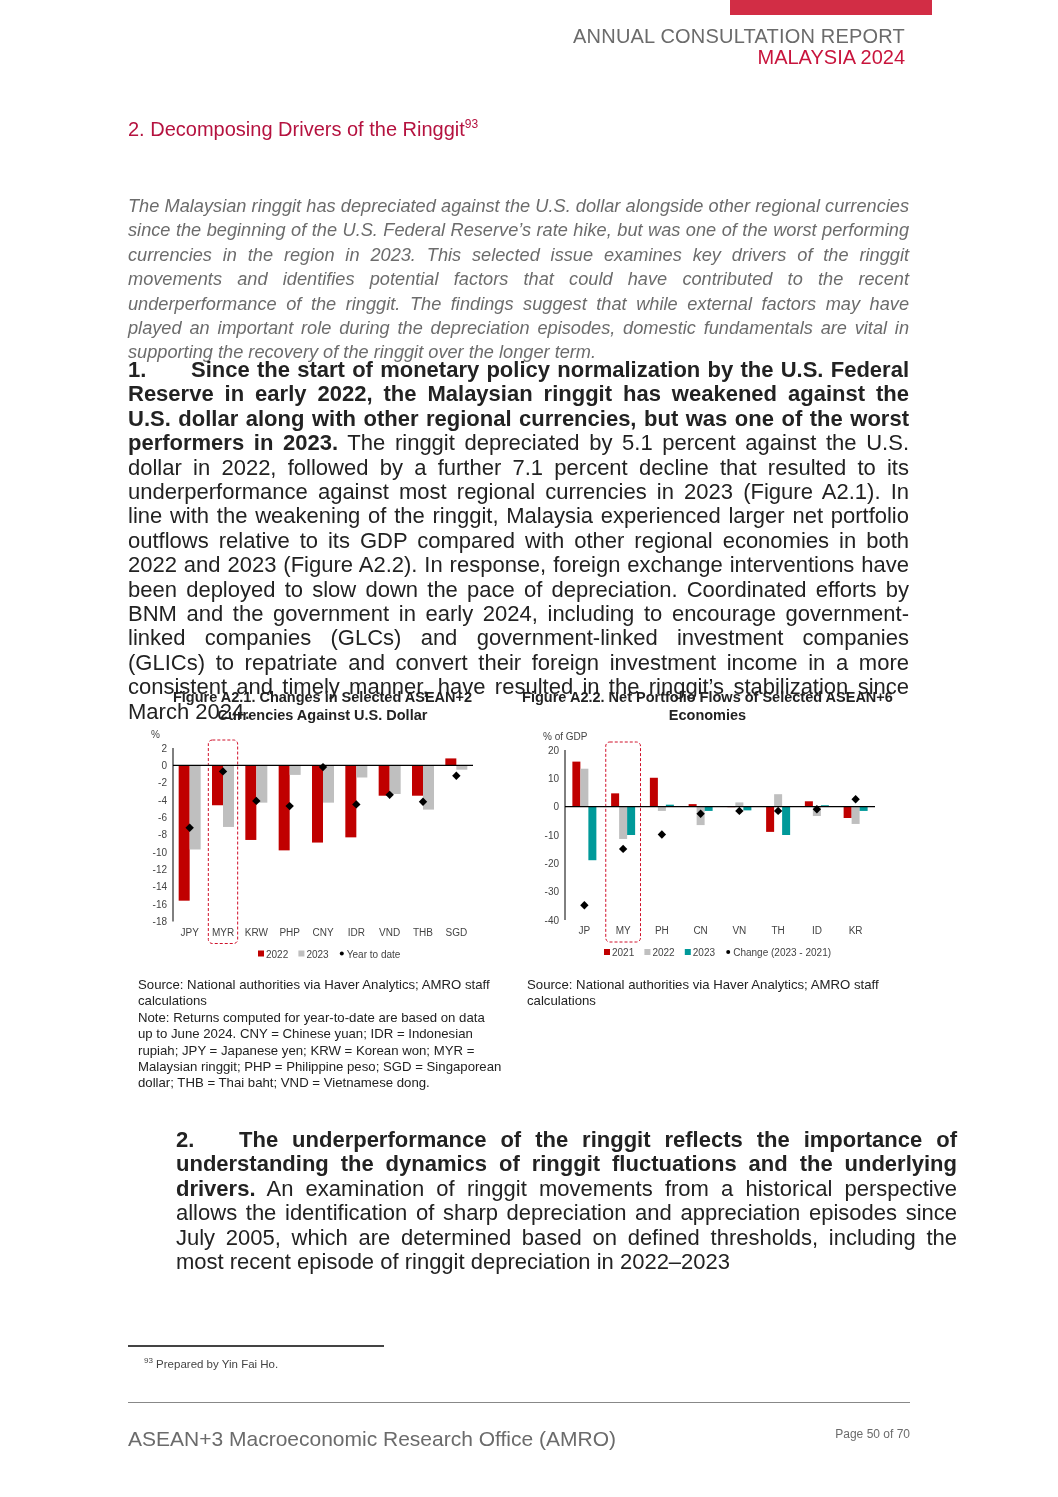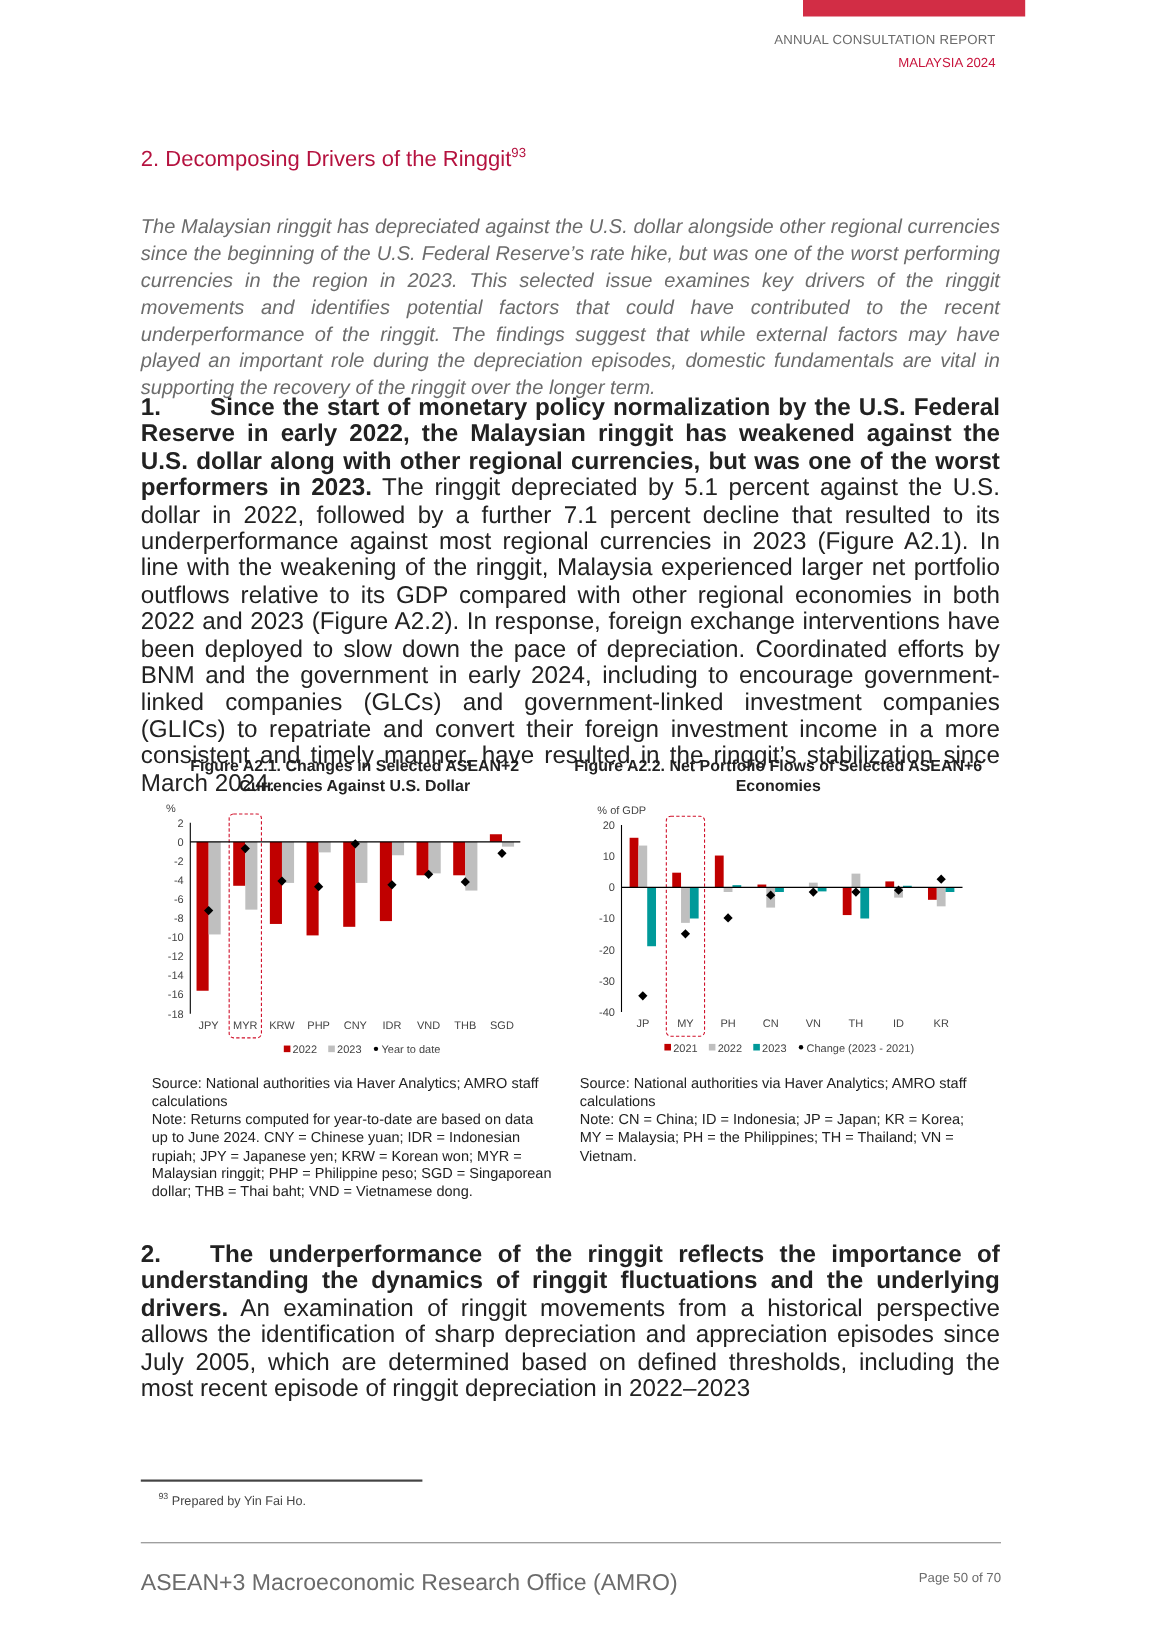--- a/index.html
+++ b/index.html
@@ -1,27 +1,27 @@
 <!DOCTYPE html>
 <html><head>
 <meta charset="utf-8">
 <style>
   html, body { margin:0; padding:0; background:#fff; }
   body { width:1058px; height:1497px; position:relative; overflow:hidden; font-family:"Liberation Sans", sans-serif; color:#222; }
   .top-bar { position:absolute; left:730px; top:0; width:202px; height:15px; background:#D22D45; }
-  .hdr { position:absolute; right:153px; text-align:right; font-size:12px; line-height:20px; }
+  .hdr { position:absolute; right:153px; text-align:right; font-size:20px; line-height:20px; }
   .hdr1 { top:26px; color:#6b6b6b; letter-spacing:0.2px; }
   .hdr2 { top:47px; color:#C8143C; }
-  .section-title { position:absolute; left:128px; top:132px; font-size:20px; color:#B5123F; }
+  .section-title { position:absolute; left:128px; top:117px; font-size:20px; color:#B5123F; }
   .section-title sup { font-size:12px; vertical-align:8px; }
   .abstract { position:absolute; left:128px; top:162px; width:781px; font-size:18.2px; line-height:24.4px; font-style:italic; color:#6c6c6c; text-align:justify;margin-top:32px; }
   .para { position:absolute; left:128px; width:781px; font-size:22px; line-height:24.4px; color:#222; text-align:justify; }
   .para b { font-weight:bold; }
   .p1 { top:358px; }
-  .p2 { top:1128px; }
+  .p2 { top:1128px;margin-left:48px; }
   .num { display:inline-block; width:63px; font-weight:bold; }
   .fig-title { position:absolute; font-size:14.5px; font-weight:bold; text-align:center; line-height:18px; color:#222; }
   .fig1-title { left:140px; top:688px; width:365px; }
   .fig2-title { left:520px; top:688px; width:375px; }
   svg { position:absolute; overflow:visible; }
   .src { position:absolute; font-size:13.2px; line-height:16.4px; color:#222; }
   .src1 { left:138px; top:977px; width:365px; }
   .src2 { left:527px; top:977px; width:365px; }
   .fn-rule { position:absolute; left:128px; top:1345px; width:256px; height:2px; background:#444; }
   .fn { position:absolute; left:144px; top:1356px; font-size:11.5px; color:#444; }
@@ -172,21 +172,20 @@
       <text x="213.20000000000002" y="228" class="leg-txt">Change (2023 - 2021)</text>
     </g>
   </svg>
 
 <div class="src src1">
     <div>Source: National authorities via Haver Analytics; AMRO staff calculations</div>
     <div>Note: Returns computed for year-to-date are based on data up to June 2024.  CNY = Chinese yuan; IDR = Indonesian rupiah; JPY = Japanese yen; KRW = Korean won; MYR = Malaysian ringgit; PHP = Philippine peso; SGD = Singaporean dollar; THB = Thai baht; VND = Vietnamese dong.</div>
   </div>
 <div class="src src2">
     <div>Source: National authorities via Haver Analytics; AMRO staff calculations</div>
-    <div>Note: CN = China; ID = Indonesia; JP = Japan; KR = Korea; MY = Malaysia; PH = the Philippines; TH = Thailand; VN = Vietnam.</div>
   </div>
 
 <div class="para p2"><span class="num">2.</span><b>The underperformance of the ringgit reflects the importance of understanding the dynamics of ringgit fluctuations and the underlying drivers.</b><span>  An examination of ringgit movements from a historical perspective allows the identification of sharp depreciation and appreciation episodes since July 2005, which are determined based on defined thresholds, including the most recent episode of ringgit depreciation in 2022–2023</span></div>
 
 <div class="fn-rule"></div>
 <div class="fn"><sup>93</sup> <span>Prepared by Yin Fai Ho.</span></div>
 
 <div class="ft-rule"></div>
 <div class="ft-left">ASEAN+3 Macroeconomic Research Office (AMRO)</div>
 <div class="ft-right">Page 50 of 70</div>

